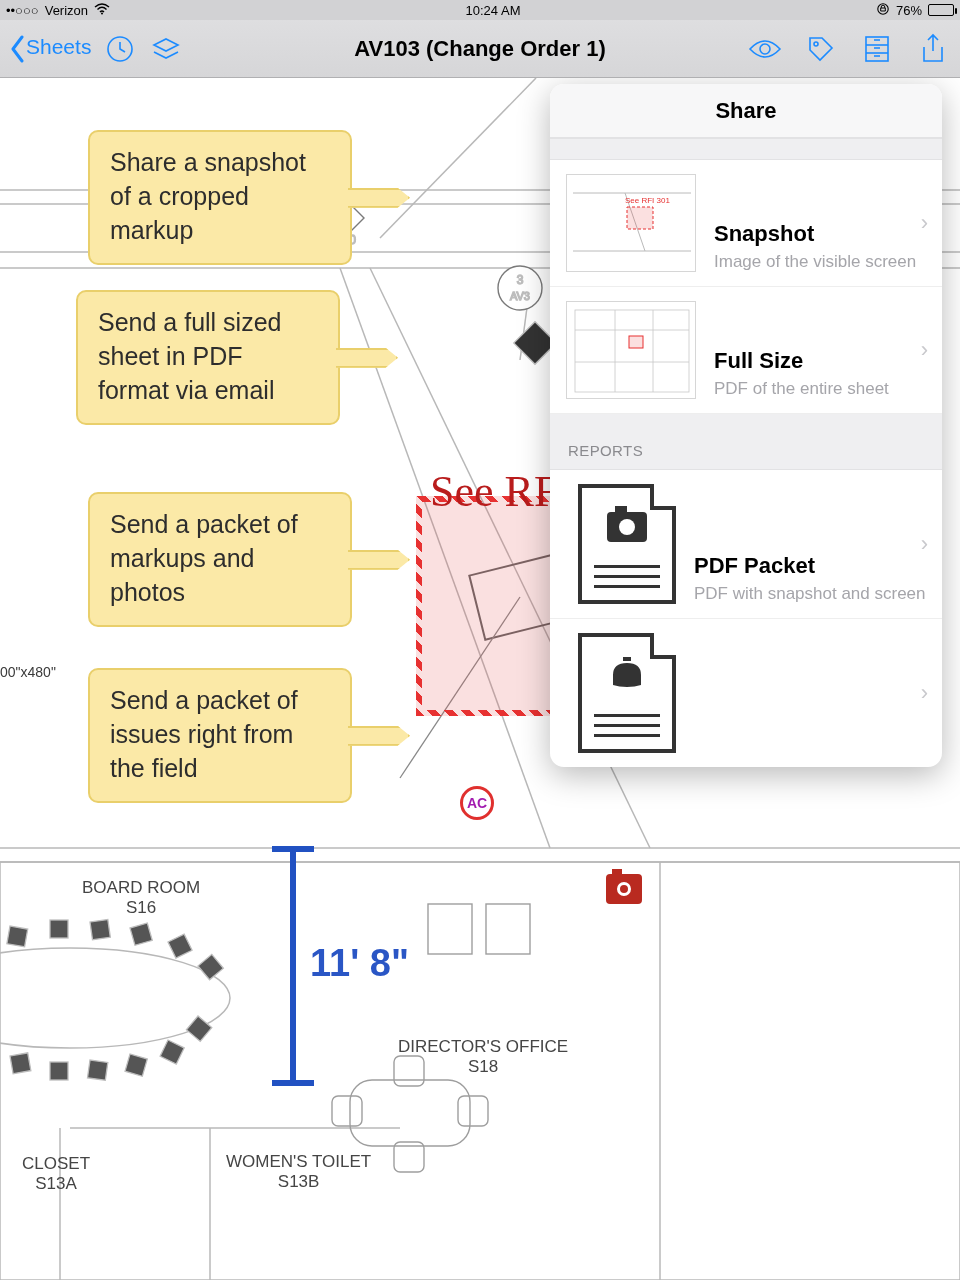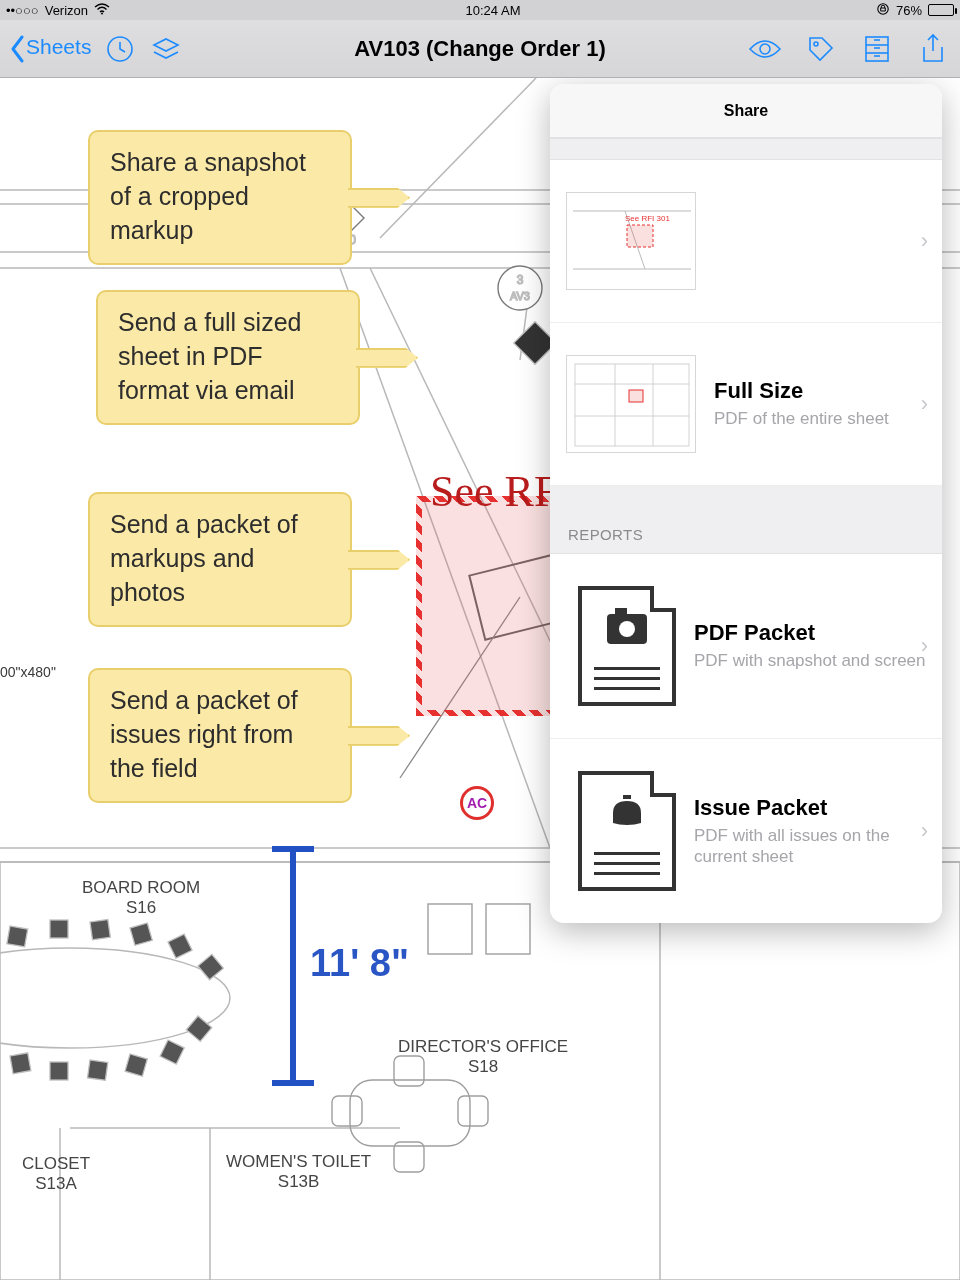--- a/index.html
+++ b/index.html
@@ -86,33 +86,33 @@
   width:392px;
   background:#fff;
   border-radius:14px;
   box-shadow:0 8px 32px rgba(0,0,0,.28);
   overflow:hidden;
 }
 .pop-header {
   height:54px;
   background:#f7f7f8;
   display:flex; align-items:center; justify-content:center;
-  font-size:16px; font-weight:600;
+  font-size:22px; font-weight:600;
   border-bottom:1px solid #e2e2e4;
 }
 .pop-gap { height:22px; background:#efeff1; border-top:1px solid #e2e2e4; border-bottom:1px solid #e2e2e4; }
 .pop-section-h {
   background:#efeff1;
-  padding:40px 18px 10px;
+  padding:28px 18px 10px;
   font-size:15px; color:#8a8a8e; letter-spacing:.4px;
   border-bottom:1px solid #e2e2e4;
 }
 .pop-row {
-  display:flex; align-items:center;
-  padding:32px 16px;
+  display:flex; align-items:flex-end;
+  padding:14px 16px;
   gap:18px;
   border-bottom:1px solid #eee;
   cursor:pointer;
   position:relative;
 }
 .pop-row:last-child { border-bottom:none; }
 .pop-thumb {
   width:130px; height:98px;
   border:1px solid #d6d6d6;
   background:#fff;
@@ -349,39 +349,43 @@
   <div class="roomlabel" style="left:22px; top:1076px;text-align:center;">
     <span>CLOSET</span>
       <span>S13A</span>
   </div>
   <div class="roomlabel" style="left:226px; top:1074px;">
     <span>WOMEN'S TOILET</span>
       <span>S13B</span>
   </div>
 
   <div class="annot" style="left:88px; top:52px; width:264px;">Share a snapshot of a cropped markup</div>
-  <div class="annot" style="left:96px; top:212px; width:264px;">Send a full sized sheet in PDF format via email</div>
+  <div class="annot" style="left:76px; top:212px; width:264px;">Send a full sized sheet in PDF format via email</div>
   <div class="annot" style="left:88px; top:590px; width:264px;">Send a packet of issues right from the field</div>
   <div class="annot" style="left:88px; top:414px; width:264px;">Send a packet of markups and photos</div>
 
   <div class="popover">
     <div class="pop-header">Share</div>
     <div class="pop-gap"></div>
 
     <div class="pop-row">
       <div class="pop-thumb">
         <svg width="130" height="98" viewBox="0 0 130 98">
             <g stroke="#bababa" stroke-width="1" fill="none">
               <line x1="6" y1="18" x2="124" y2="18"></line>
               <line x1="6" y1="76" x2="124" y2="76"></line>
               <line x1="58" y1="18" x2="78" y2="76"></line>
             </g>
             <rect x="60" y="32" width="26" height="22" stroke="#e73131" fill="rgba(231,49,49,.15)" stroke-dasharray="3 2"></rect>
             <text x="58" y="28" font-size="8" fill="#e73131">See RFI 301</text>
           </svg>
+      </div>
+      <div class="pop-meta">
+        <div class="pop-title">Snapshot</div>
+        <div class="pop-sub">Image of the visible screen</div>
       </div>
       <div class="chev">›</div>
     </div>
 
     <div class="pop-row">
       <div class="pop-thumb">
         <svg width="130" height="98" viewBox="0 0 130 98">
             <g stroke="#c7c7c7" stroke-width="0.8" fill="none">
               <rect x="8" y="8" width="114" height="82"></rect>
               <line x1="8" y1="28" x2="122" y2="28"></line>
@@ -423,20 +427,16 @@
         <div class="fold"></div>
         <svg width="40" height="34" style="position:absolute;left:50%;top:20px;transform:translateX(-50%)" viewBox="0 0 40 34">
             <path d="M6 18 q0 -12 14 -12 q14 0 14 12 v10 q-6 2 -14 2 q-8 0 -14 -2 Z M16 4 v-4 h8 v4" fill="#333"></path>
           </svg>
         <div class="lines">
             <div></div>
             <div></div>
             <div></div>
           </div>
       </div>
-      <div class="pop-meta">
-        <div class="pop-title">Issue Packet</div>
-        <div class="pop-sub">PDF with all issues on the current sheet</div>
-      </div>
       <div class="chev">›</div>
     </div>
   </div>
 </div>
 
 </body></html>

